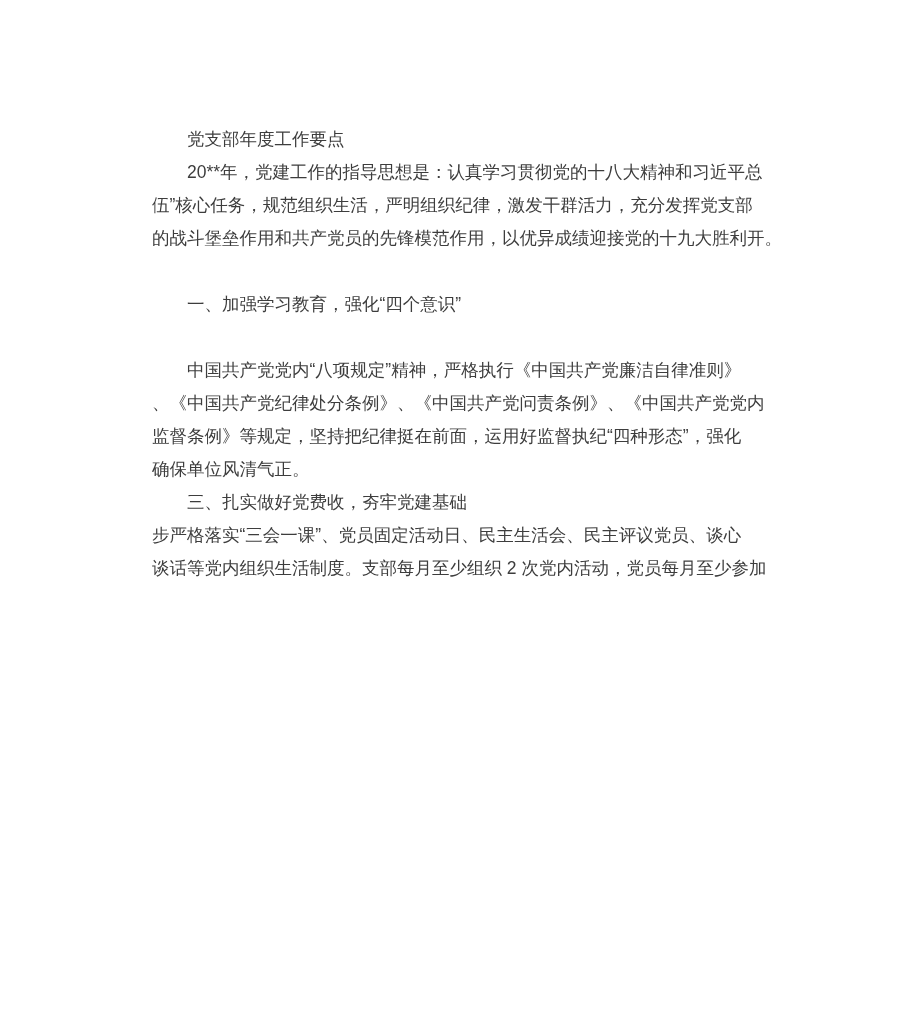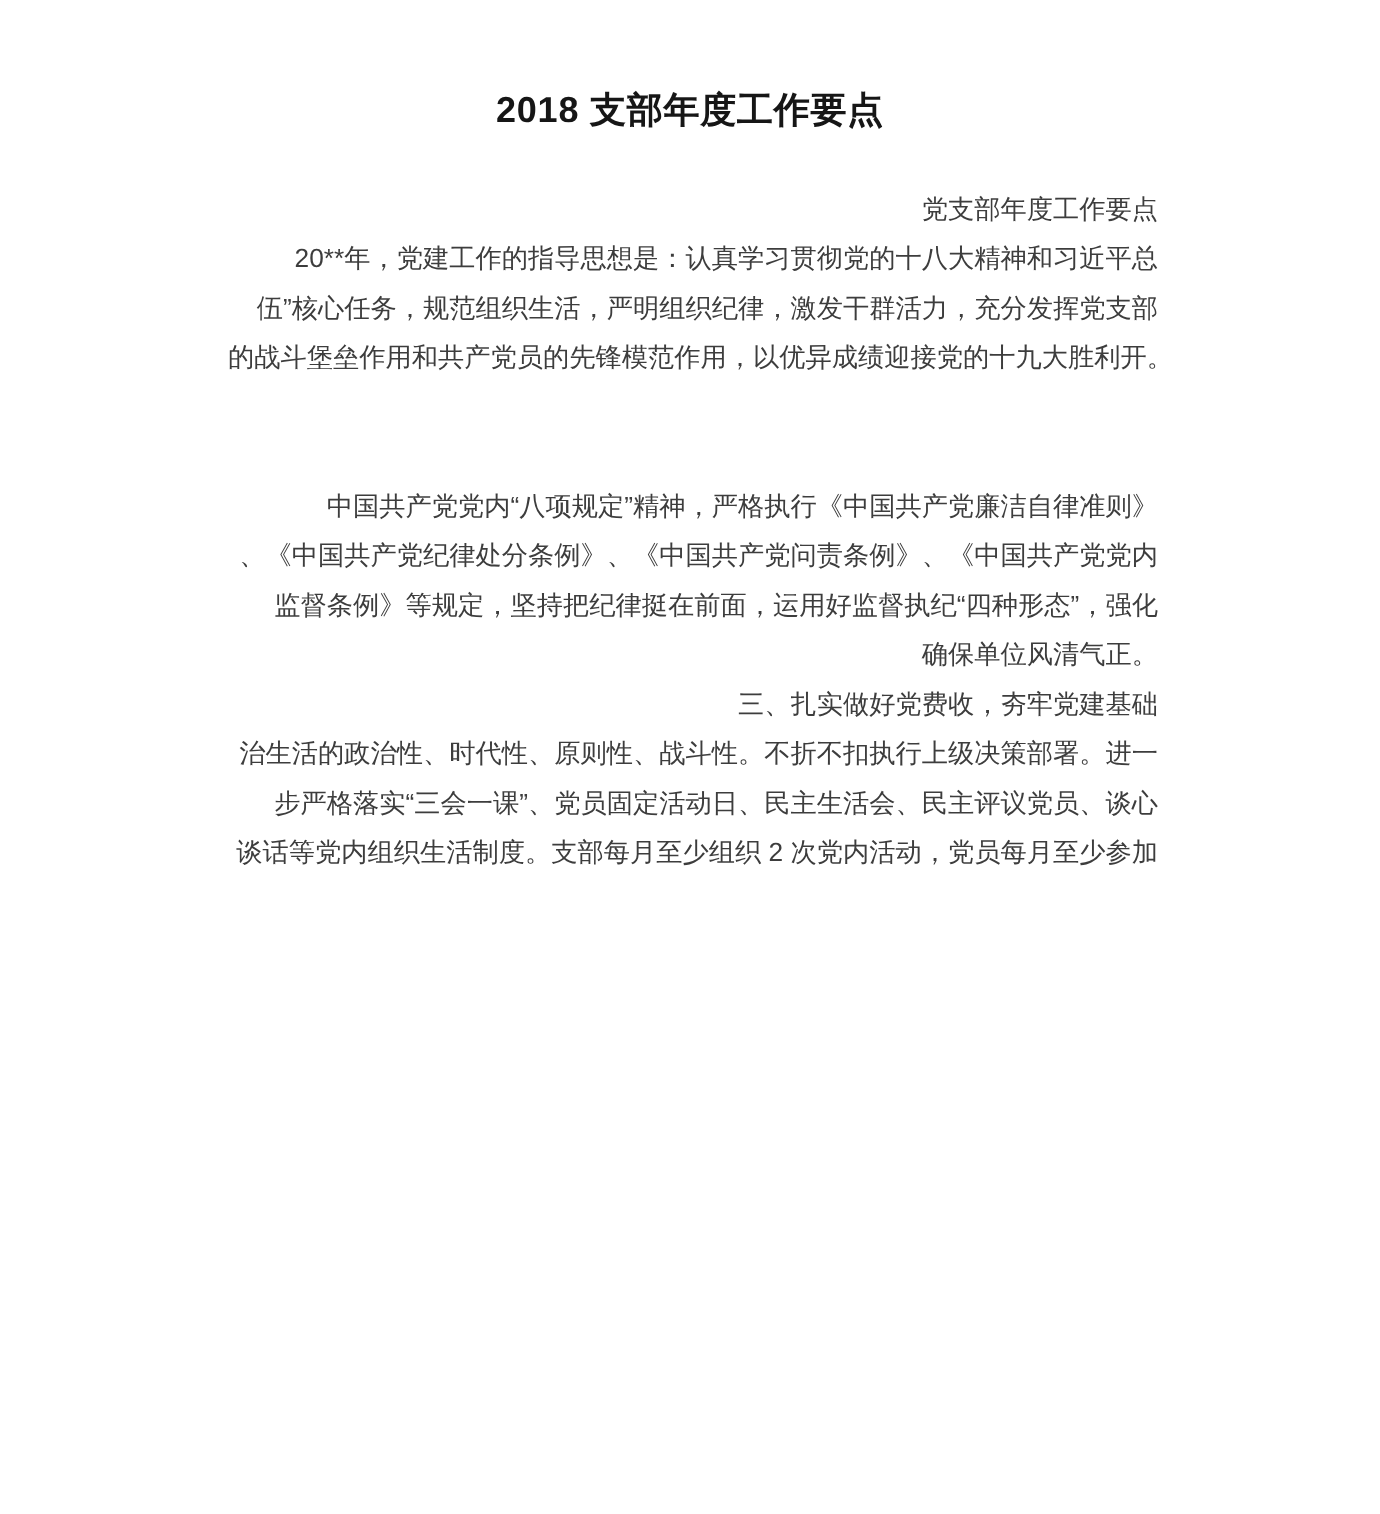--- a/index.html
+++ b/index.html
@@ -39,40 +39,38 @@
     width: 620px;
     font-size: 17.5px;
     line-height: 33px;
     color: #3d3d3d;
     letter-spacing: 0px;
   }
   .line {
     height: 33px;
     white-space: nowrap;
     overflow: visible;
-    text-align: right;
   }
   .indent {
     text-indent: 35px;
   }
 </style>
 </head>
 <body>
 
 <div class="page">
-  <h1 class="doc-title">2018 支部年度工作要点</h1>
   <div class="doc-body">
     <div class="line indent">党支部年度工作要点</div>
     <div class="line indent">20**年，党建工作的指导思想是：认真学习贯彻党的十八大精神和习近平总</div>
     <div class="line">伍”核心任务，规范组织生活，严明组织纪律，激发干群活力，充分发挥党支部</div>
     <div class="line">的战斗堡垒作用和共产党员的先锋模范作用，以优异成绩迎接党的十九大胜利开。</div>
     <div class="line"></div>
+    <div class="line indent">一、加强学习教育，强化“四个意识”</div>
     <div class="line"></div>
     <div class="line indent">中国共产党党内“八项规定”精神，严格执行《中国共产党廉洁自律准则》</div>
     <div class="line">、《中国共产党纪律处分条例》、《中国共产党问责条例》、《中国共产党党内</div>
     <div class="line">监督条例》等规定，坚持把纪律挺在前面，运用好监督执纪“四种形态”，强化</div>
     <div class="line">确保单位风清气正。</div>
     <div class="line indent">三、扎实做好党费收，夯牢党建基础</div>
-    <div class="line">治生活的政治性、时代性、原则性、战斗性。不折不扣执行上级决策部署。进一</div>
     <div class="line">步严格落实“三会一课”、党员固定活动日、民主生活会、民主评议党员、谈心</div>
     <div class="line">谈话等党内组织生活制度。支部每月至少组织 2 次党内活动，党员每月至少参加</div>
   </div>
 </div>
 
 </body></html>

